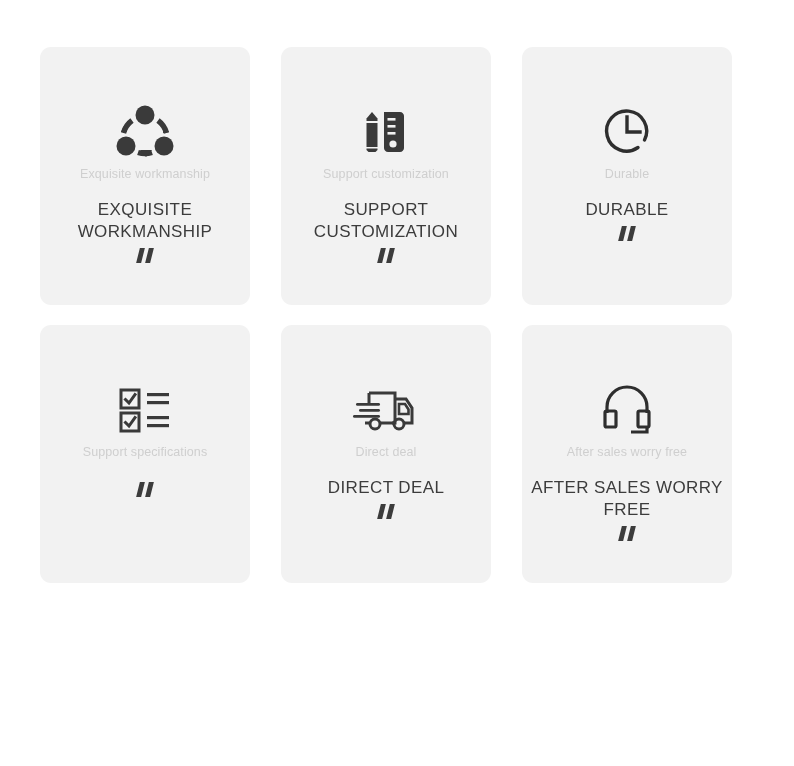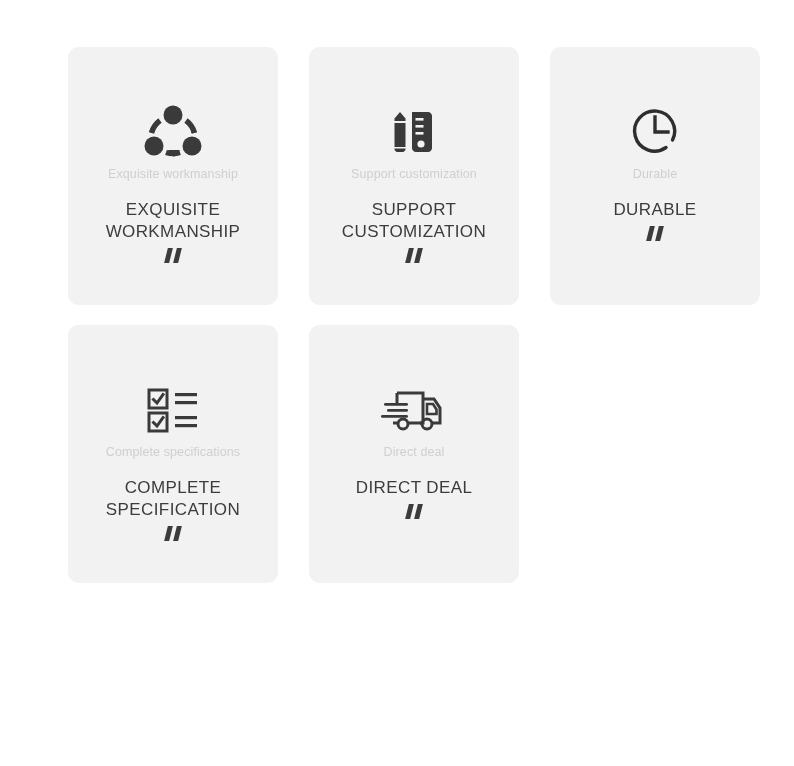--- a/index.html
+++ b/index.html
@@ -16,21 +16,21 @@
   }
   .page {
     position: relative;
     width: 794px;
     height: 766px;
     background: #ffffff;
     box-sizing: border-box;
   }
   .feature-grid {
     position: absolute;
-    left: 68px;
+    left: 40px;
     top: 47px;
     width: 692px;
     display: grid;
     grid-template-columns: repeat(3, 210px);
     grid-template-rows: repeat(2, 258px);
     column-gap: 31px;
     row-gap: 20px;
   }
   .feature-card {
     background: #f2f2f2;
@@ -169,23 +169,22 @@
           <rect x="8" y="8" width="18" height="18" stroke="#3a3a3a" stroke-width="3" fill="none"></rect>
           <path d="M12.5 17.5 L16 21 L22 12.5" stroke="#3a3a3a" stroke-width="3" fill="none" stroke-linecap="square"></path>
           <rect x="8" y="31" width="18" height="18" stroke="#3a3a3a" stroke-width="3" fill="none"></rect>
           <path d="M12.5 40.5 L16 44 L22 35.5" stroke="#3a3a3a" stroke-width="3" fill="none" stroke-linecap="square"></path>
           <rect x="34" y="11" width="22" height="3.2" fill="#3a3a3a"></rect>
           <rect x="34" y="19" width="22" height="3.2" fill="#3a3a3a"></rect>
           <rect x="34" y="34" width="22" height="3.2" fill="#3a3a3a"></rect>
           <rect x="34" y="42" width="22" height="3.2" fill="#3a3a3a"></rect>
         </svg>
       </div>
-      <div class="card-subtitle">Complete specifications</div>
-      <div class="card-title-block">
-        <div class="card-title">COMPLETE SPECIFICATION</div>
+      <div class="card-subtitle">Support specifications</div>
+      <div class="card-title-block">
         <div class="card-mark">
             <i></i>
             <i></i>
           </div>
       </div>
     </div>
 
     <div class="feature-card">
       <div class="card-icon">
         <svg width="70" height="54" viewBox="0 0 70 54" fill="none">
@@ -205,15 +204,33 @@
       <div class="card-subtitle">Direct deal</div>
       <div class="card-title-block">
         <div class="card-title">DIRECT DEAL</div>
         <div class="card-mark">
             <i></i>
             <i></i>
           </div>
       </div>
     </div>
 
+    <div class="feature-card">
+      <div class="card-icon">
+        <svg width="60" height="58" viewBox="0 0 60 58" fill="none">
+          <path d="M10 32 L10 26 A 20 20 0 0 1 50 26 L50 32" stroke="#2e2e2e" stroke-width="3.2" fill="none" stroke-linecap="butt"></path>
+          <rect x="8" y="30" width="11" height="16" rx="1.5" stroke="#2e2e2e" stroke-width="3.2" fill="none"></rect>
+          <rect x="41" y="30" width="11" height="16" rx="1.5" stroke="#2e2e2e" stroke-width="3.2" fill="none"></rect>
+          <path d="M50 46 L50 51 L34 51" stroke="#2e2e2e" stroke-width="3.2" fill="none" stroke-linejoin="miter" stroke-linecap="butt"></path>
+        </svg>
+      </div>
+      <div class="card-subtitle">After sales worry free</div>
+      <div class="card-title-block">
+        <div class="card-title">AFTER SALES WORRY FREE</div>
+        <div class="card-mark">
+            <i></i>
+            <i></i>
+          </div>
+      </div>
+    </div>
 
   </div>
 </div>
 
 </body></html>

